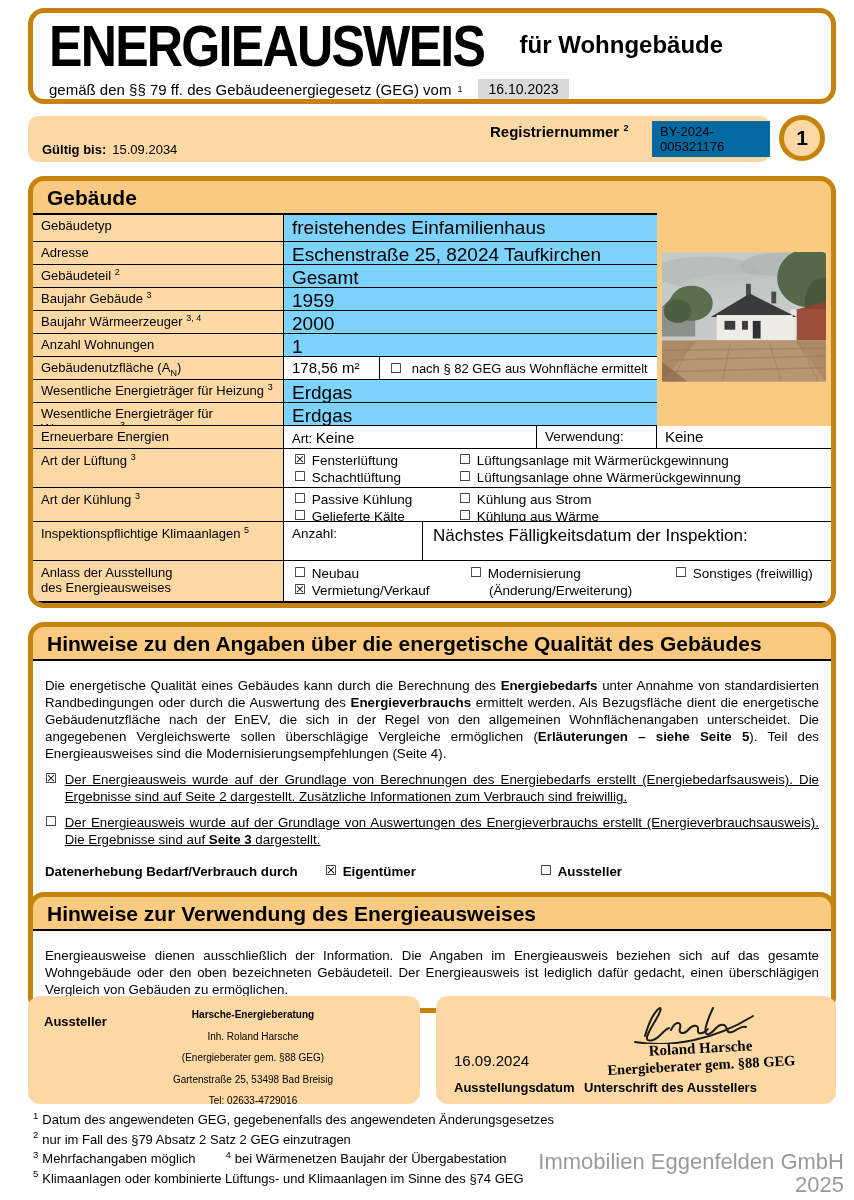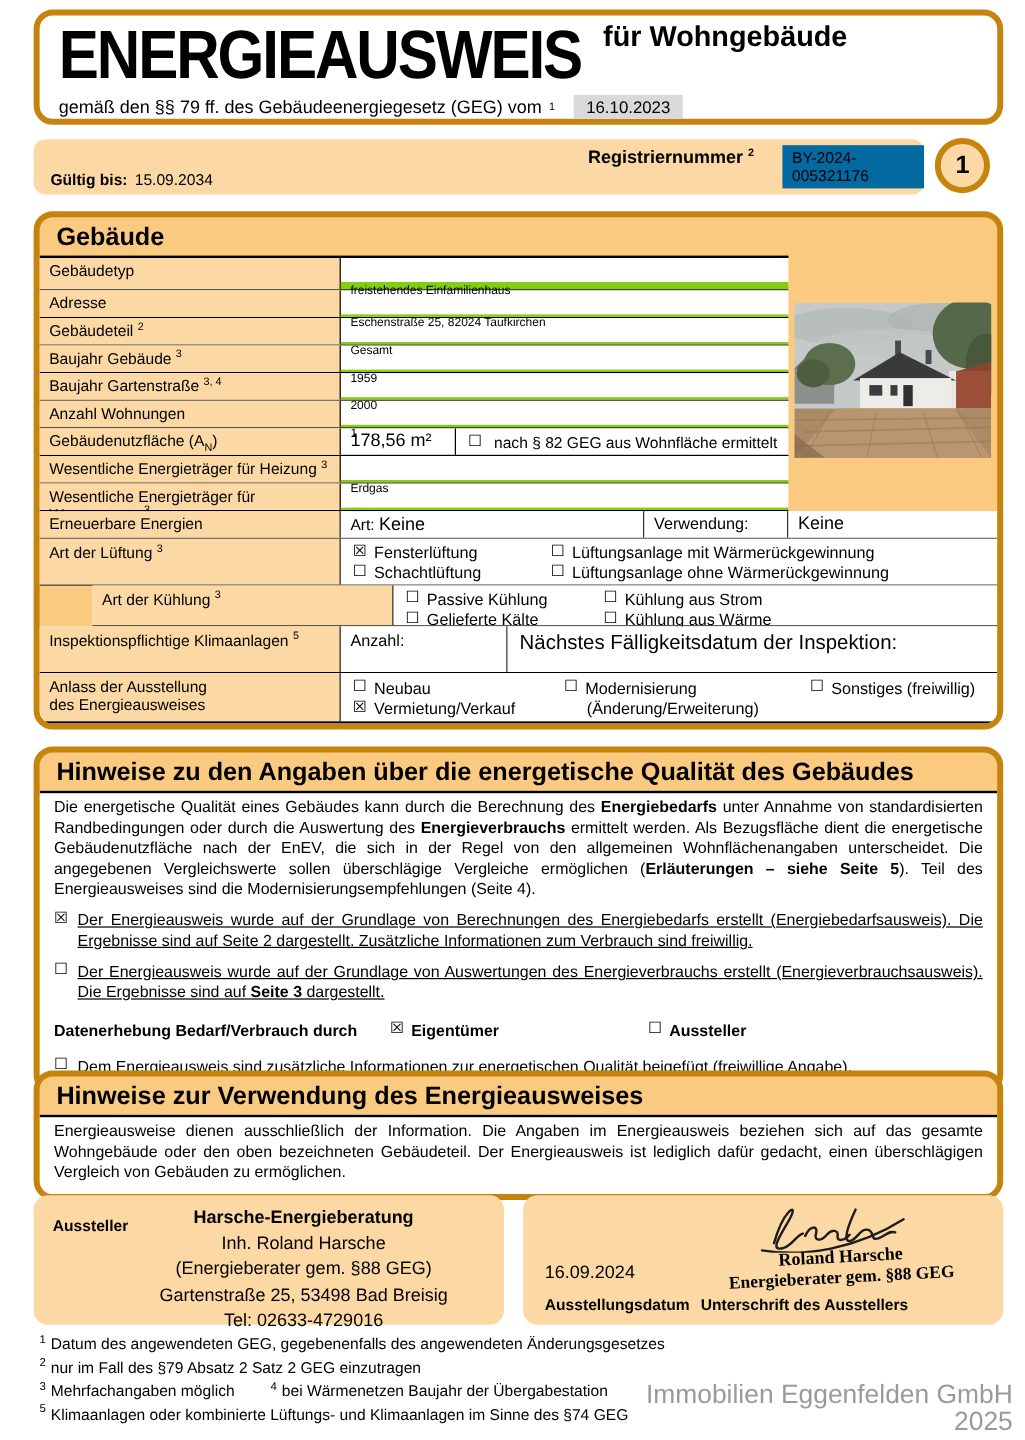--- a/index.html
+++ b/index.html
@@ -4,21 +4,21 @@
 <style>
   html,body{margin:0;padding:0;background:#fff;}
   .page{position:relative;width:854px;height:1200px;background:#fff;overflow:hidden;
         font-family:"Liberation Sans","DejaVu Sans",sans-serif;color:#000;}
   sup{font-size:9px;vertical-align:super;line-height:0;}
   sub{font-size:9px;vertical-align:sub;line-height:0;}
 
   
   .hdr-box{position:absolute;left:28px;top:8px;width:808px;height:96px;box-sizing:border-box;
            border:5px solid #C6840E;border-radius:16px;background:#fff;padding:4px 14px 0 16px;}
-  .hdr-title-row{display:flex;align-items:flex-start;gap:15px;height:58px;}
+  .hdr-title-row{display:flex;align-items:center;gap:32px;height:58px;}
   .hdr-title{font-size:57px;font-weight:bold;letter-spacing:-2px;transform:scaleX(.88);
              transform-origin:left bottom;white-space:nowrap;line-height:58px;}
   .hdr-sub{font-size:24px;font-weight:bold;padding-bottom:3px;white-space:nowrap;margin-left:-56px;}
   .hdr-law{margin-top:4px;font-size:15px;display:flex;align-items:center;gap:6px;}
   .gray-box{background:#D9D9D9;padding:2px 10px;font-size:14px;margin-left:10px;}
 
   
   .reg-bar{position:absolute;left:28px;top:116px;width:742px;height:46px;background:#FCD9A4;
            border-radius:10px;}
   .reg-valid{position:absolute;left:14px;top:26px;font-size:13px;}
@@ -38,21 +38,21 @@
   
   .geb{top:176px;}
   .tbl-top-wrap{display:flex;border-radius:13px;}
   .tbl{border-top:2px solid #000;}
   .tbl-top{width:624px;}
   .trow{display:flex;border-bottom:1.5px solid #000;background:#fff;align-items:stretch;}
   .trow.h0{height:26px;}
   .trow.h1{height:22px;}
   .lcell{width:251px;box-sizing:border-box;background:#FCD9A4;border-right:1.5px solid #000;
          font-size:13px;padding:3px 4px 0 8px;line-height:15px;}
-  .vcell{flex:1;background:#84cc16;font-size:10px;padding:2px 4px 0 8px;box-sizing:border-box;margin-top:20px;}
+  .vcell{flex:1;background:#7dd3fc;font-size:19px;padding:2px 4px 0 8px;box-sizing:border-box;}
   .vsplit{width:96px;border-right:1.5px solid #000;box-sizing:border-box;font-size:15px;padding:2px 0 0 8px;}
   .vcheck{flex:1;font-size:13px;padding:4px 0 0 10px;display:flex;gap:10px;}
   .photo-col{width:174px;display:flex;align-items:flex-start;justify-content:center;padding-top:39px;}
   .tbl-bottom{width:798px;}
   .cb{font-family:"DejaVu Sans",sans-serif;font-size:13px;line-height:15px;}
   .cb-line{display:flex;gap:6px;font-size:13.5px;line-height:17px;}
   .cb-cont{margin-left:19px;}
   .r-lueft .lcell,.r-kuehl .lcell,.r-klima .lcell,.r-anlass .lcell{padding-top:4px;}
   .optcols{display:flex;flex:1;background:#fff;padding:3px 0 0 10px;box-sizing:border-box;}
   .optcol1{width:165px;}
@@ -63,42 +63,42 @@
             padding:3px 0 0 8px;background:#fff;}
   .r10-keine{flex:1;background:#fff;font-size:15px;padding:2px 0 0 8px;}
   .r13-anz{width:139px;border-right:1.5px solid #000;box-sizing:border-box;font-size:13.5px;
            padding:4px 0 0 8px;background:#fff;}
   .r13-next{flex:1;background:#fff;font-size:17px;padding:4px 0 0 10px;}
   .anlass-cols{display:flex;flex:1;background:#fff;padding:4px 0 0 10px;box-sizing:border-box;}
   .an-c1{width:176px;}
   .an-c2{width:205px;}
   .an-c3{flex:1;}
   .trow.h-lueft{height:38px;}
-  .trow.h-kuehl{height:33px;margin-left:44px;}
+  .trow.h-kuehl{height:33px;}
   .trow.h-klima{height:38px;}
   .trow.h-anlass{height:40px;border-bottom:2px solid #000;}
 
   
   .hq{top:622px;}
   .hv{top:892px;}
-  .sec-body{background:#fff;border-top:2px solid #000;padding:3px 12px 10px 12px;font-size:13.3px;
+  .sec-body{background:#fff;border-top:2px solid #000;padding:16px 12px 10px 12px;font-size:13.3px;
             line-height:17px;}
   .just{text-align:justify;}
   .hk-item{display:flex;gap:8px;margin-top:9px;}
   .hk-item .txt{flex:1;text-align:justify;text-decoration:underline;}
   .daten-row{display:flex;margin-top:15px;font-weight:bold;align-items:center;}
   .daten-row .lbl{width:280px;}
   .daten-row .opt{display:flex;gap:6px;width:215px;}
   .mt12{margin-top:13px;}
 
   
   .box-left{position:absolute;left:28px;top:996px;width:392px;height:108px;background:#FCD9A4;
             border-radius:12px;}
   .box-left .tag{position:absolute;left:16px;top:18px;font-size:13px;font-weight:bold;}
-  .aus-lines{position:absolute;left:70px;top:8px;width:310px;text-align:center;font-size:15px;
+  .aus-lines{position:absolute;left:70px;top:8px;width:310px;text-align:center;font-size:10px;
              line-height:21.5px;}
   .aus-lines .l0{font-weight:bold;}
   .box-right{position:absolute;left:436px;top:996px;width:400px;height:108px;background:#FCD9A4;
              border-radius:12px;}
   .sig-date{position:absolute;left:18px;top:56px;font-size:15px;}
   .sig-date-label{position:absolute;left:18px;top:84px;font-size:13px;font-weight:bold;}
   .sig-art{position:absolute;left:195px;top:4px;}
   .sig-name{position:absolute;left:150px;top:44px;width:230px;text-align:center;
             font-family:"Liberation Serif","DejaVu Serif",serif;font-weight:bold;font-size:15px;
             transform:rotate(-3deg);line-height:17px;}
@@ -158,21 +158,21 @@
         </div>
         <div class="trow h1">
           <div class="lcell"><span>Gebäudeteil</span> <sup>2</sup></div>
           <div class="vcell">Gesamt</div>
         </div>
         <div class="trow h1">
           <div class="lcell"><span>Baujahr Gebäude</span> <sup>3</sup></div>
           <div class="vcell">1959</div>
         </div>
         <div class="trow h1">
-          <div class="lcell"><span>Baujahr Gartenstraße</span> <sup>3, 4</sup></div>
+          <div class="lcell"><span>Baujahr Wärmeerzeuger</span> <sup>3, 4</sup></div>
           <div class="vcell">2000</div>
         </div>
         <div class="trow h1">
           <div class="lcell">Anzahl Wohnungen</div>
           <div class="vcell">1</div>
         </div>
         <div class="trow h1">
           <div class="lcell"><span>Gebäudenutzfläche (A</span><sub>N</sub><span>)</span></div>
           <div class="vsplit">178,56 m²</div>
           <div class="vcheck">

